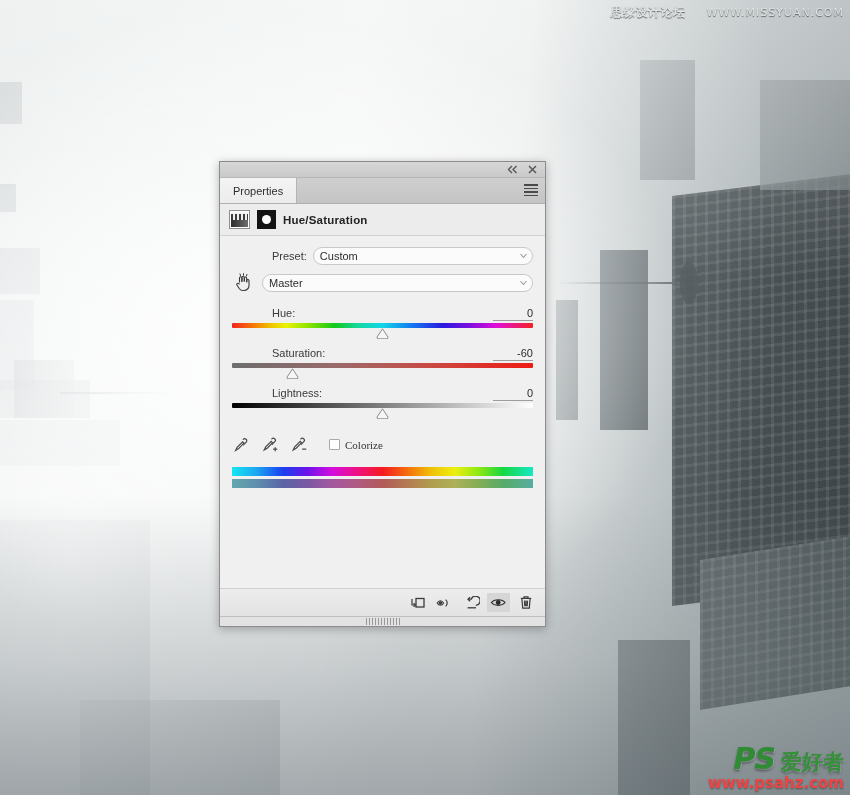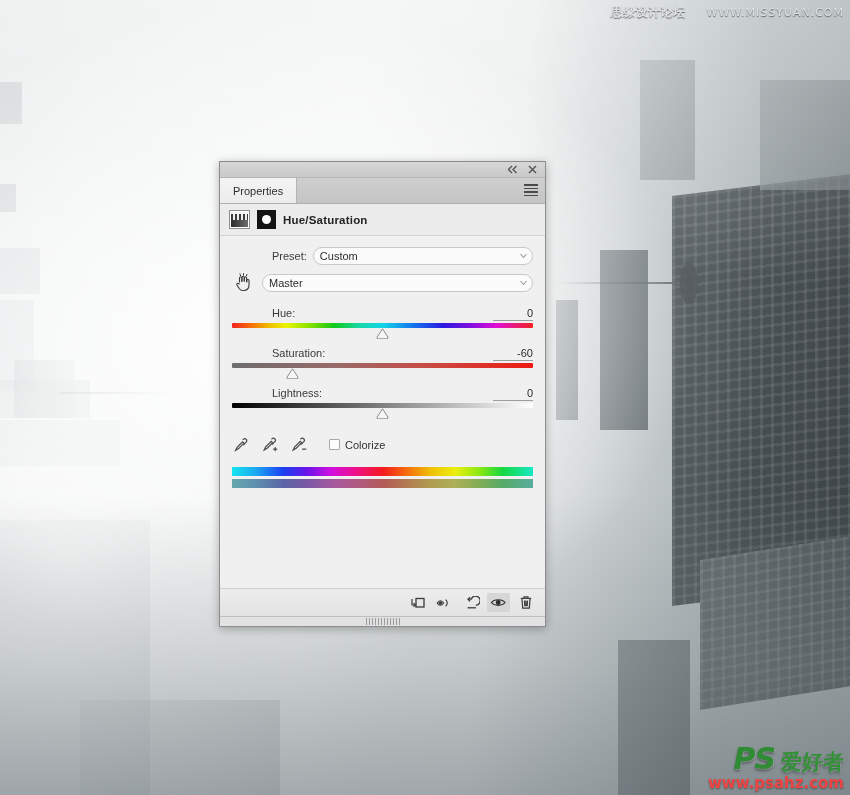--- a/index.html
+++ b/index.html
@@ -249,21 +249,21 @@
     position: absolute; top: 5px;
     width: 13px; height: 11px;
     margin-left: -6.5px;
     cursor: pointer;
   }
   .slider-thumb svg { display:block; }
 
   
   .row-tools {
     display: flex; align-items: center; gap: 12px;
-    margin-top: 16px; margin-bottom: 14px;
+    margin-top: 16px; margin-bottom: 14px; font-family: Liberation Serif, serif;
   }
   .eyedropper {
     width: 17px; height: 17px; cursor: pointer;
     display: flex; align-items: center; justify-content: center;
   }
   .eyedropper svg { display:block; }
   .colorize-wrap {
     display: flex; align-items: center; gap: 5px;
     margin-left: 10px; cursor: pointer;
   }

